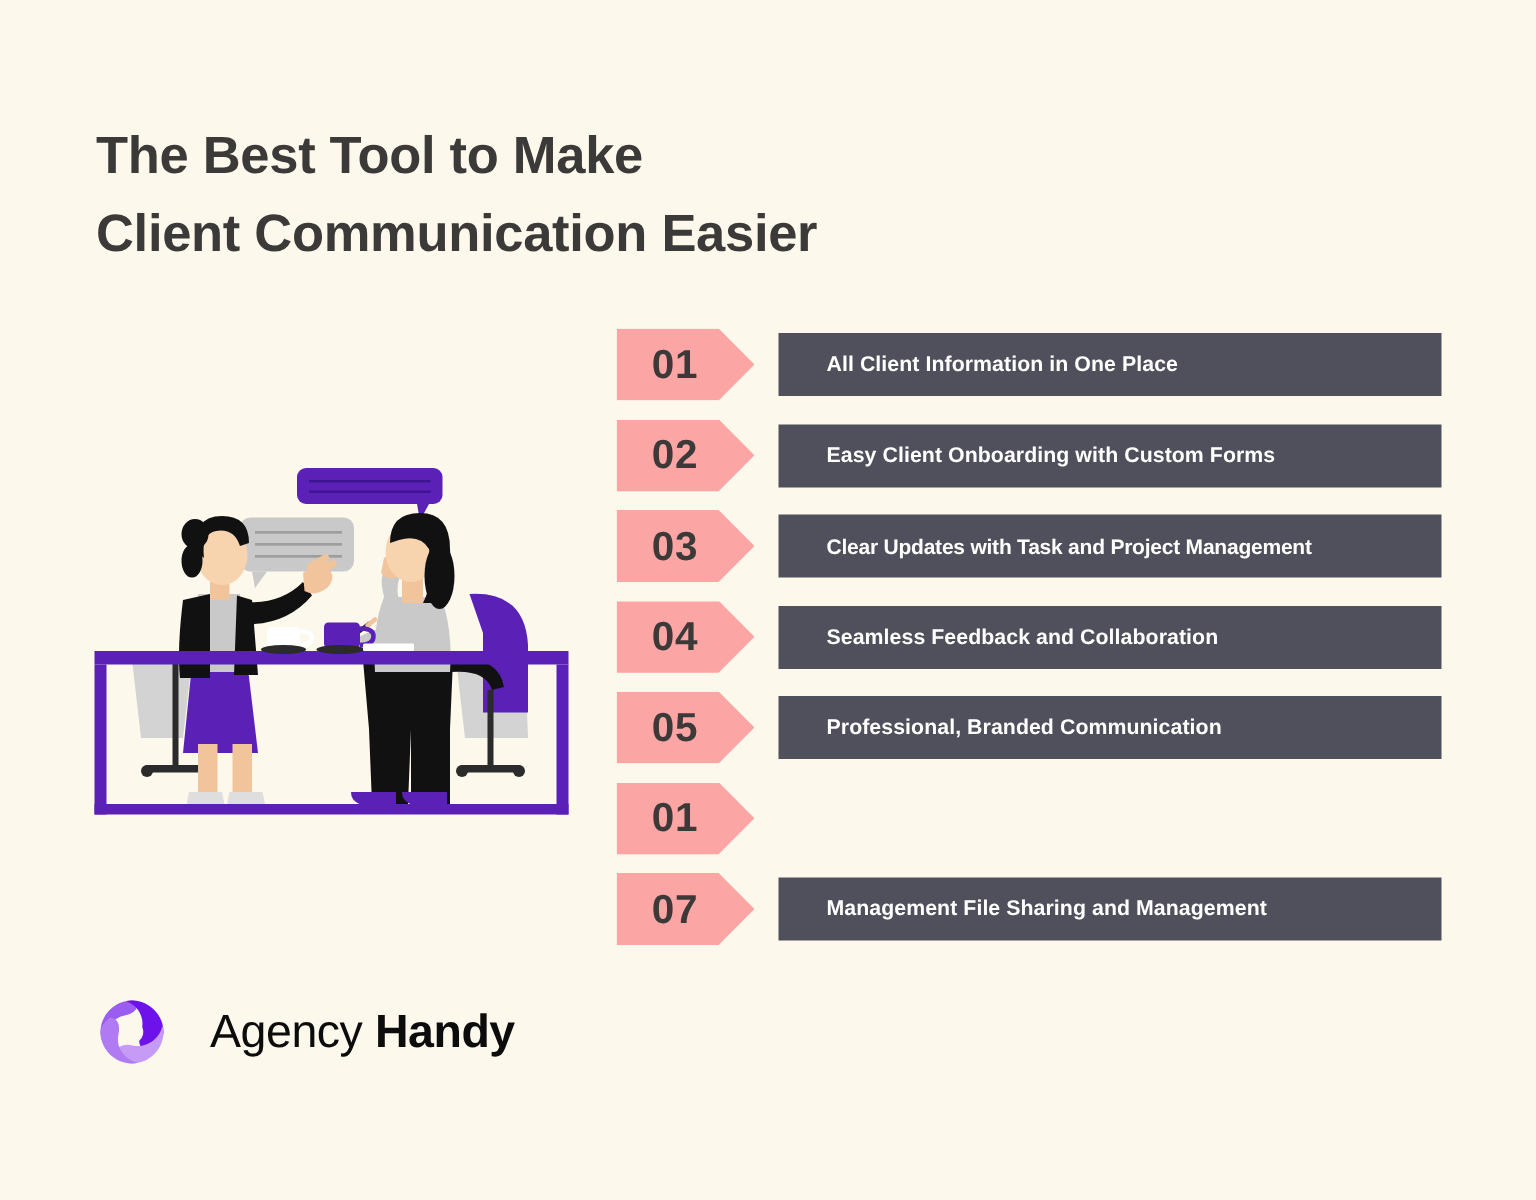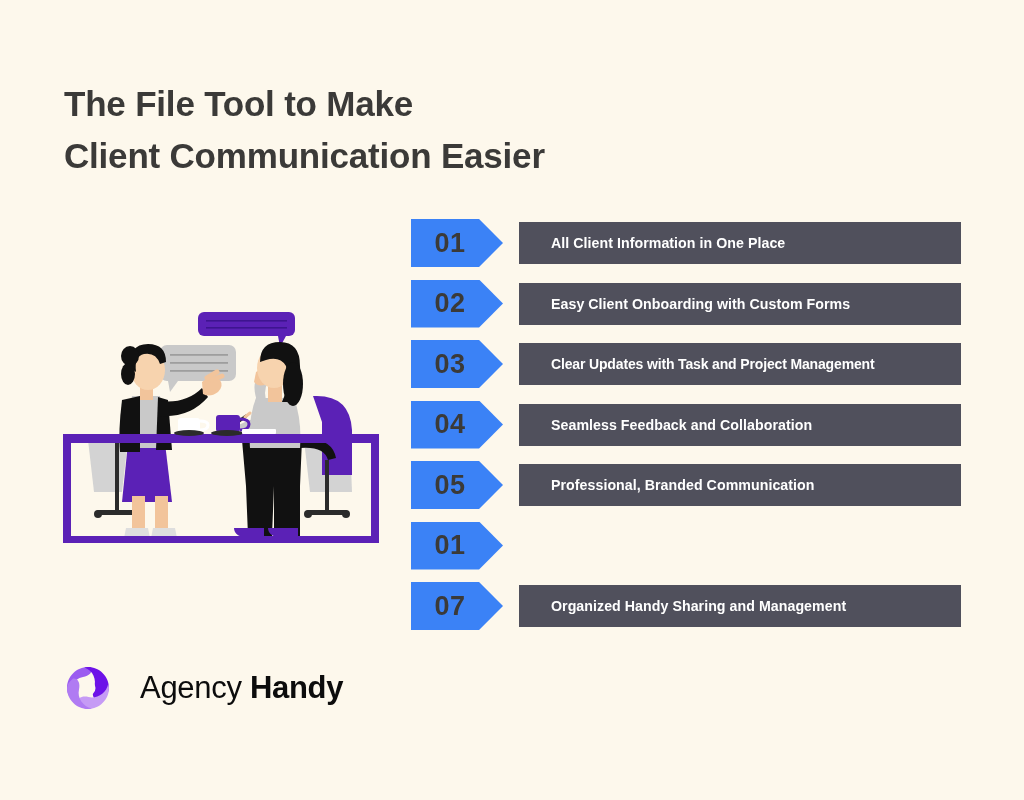--- a/index.html
+++ b/index.html
@@ -49,21 +49,21 @@
   .row {
     position: relative;
     height: 48px;
     margin-bottom: 12.5px;
     display: flex;
     align-items: center;
   }
   .badge {
     width: 92px;
     height: 48px;
-    background: #3b82f6;
+    background: #fca5a5;
     flex: 0 0 auto;
     display: flex;
     align-items: center;
     justify-content: center;
     -webkit-clip-path: polygon(0 0, 74% 0, 100% 50%, 74% 100%, 0 100%);
     clip-path: polygon(0 0, 74% 0, 100% 50%, 74% 100%, 0 100%);
     position: relative;
     z-index: 1;
   }
   .badge-num {
@@ -123,21 +123,21 @@
     height: 245px;
   }
   .illustration svg { display: block; width: 325px; height: 245px; }
 </style>
 </head>
 <body>
 
 <div class="page">
 
   <div class="heading">
-    <div class="heading-line">The File Tool to Make</div>
+    <div class="heading-line">The Best Tool to Make</div>
     <div class="heading-line">Client Communication Easier</div>
   </div>
 
   <div class="illustration">
     <svg viewBox="0 0 325 245" xmlns="http://www.w3.org/2000/svg">
 
       <g>
         <rect x="138" y="12" width="97" height="24" rx="6" fill="#5B21B6"></rect>
         <path d="M218 36 L226 36 L220 47 Z" fill="#5B21B6"></path>
         <rect x="146" y="20" width="81" height="1.6" fill="#3E1490"></rect>
@@ -300,21 +300,21 @@
       <div class="badge">
         <span class="badge-num">01</span>
       </div>
     </div>
 
     <div class="row">
       <div class="badge">
         <span class="badge-num">07</span>
       </div>
       <div class="bar">
-        <span class="bar-text">Organized Handy Sharing and Management</span>
+        <span class="bar-text">Management File Sharing and Management</span>
       </div>
     </div>
 
   </div>
 
   <div class="logo">
     <div class="logo-mark">
       <svg viewBox="0 0 48 48" xmlns="http://www.w3.org/2000/svg">
         <path d="M24 3 C12.5 3 3 12.5 3 24 C3 29 5 33 7.5 34 C4.5 25 9 15 19 13 C25 12 29 8 27.5 4 C26.5 3.2 25.3 3 24 3 Z" fill="#9B5CF0"></path>
         <path d="M45 24 C45 12.5 35.5 3 24 3 C22.6 3 21.4 3.2 20.5 3.6 C29 6.5 33 16 30 24 C27.5 30 29 35.5 33.5 36 C41 33 45 29 45 24 Z" fill="#6D12E8"></path>

